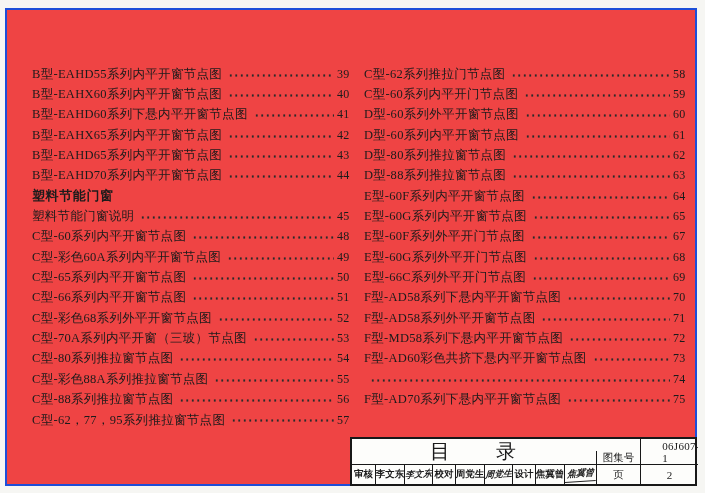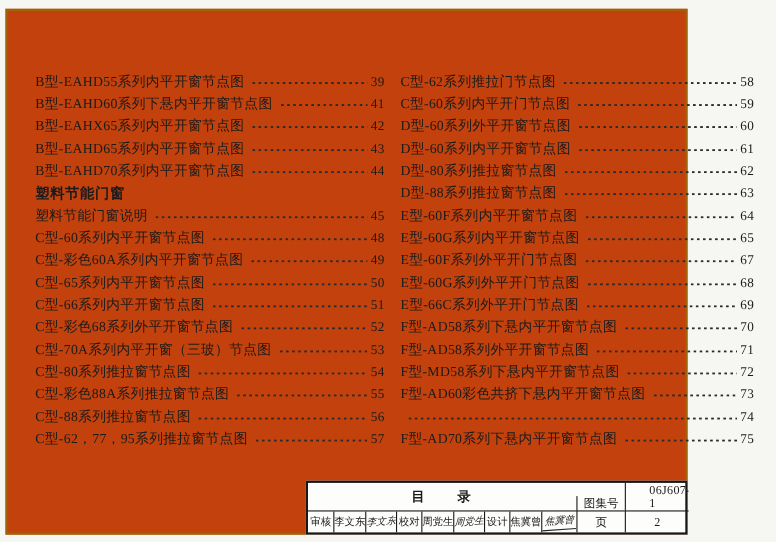--- a/index.html
+++ b/index.html
@@ -4,22 +4,22 @@
 <style>
   html,body{margin:0;padding:0;}
   body{
     width:705px;height:493px;position:relative;
     background:#f6f6f3;
     font-family:"Liberation Serif","DejaVu Serif",serif;
     color:#1b1b1b;
     -webkit-font-smoothing:antialiased;
   }
   .sheet{
-    position:absolute;left:5px;top:8px;width:620px;height:478px;
-    box-sizing:border-box;border:2px solid #a16207;background:#c2410c;
+    position:absolute;left:5px;top:8px;width:692px;height:478px;
+    box-sizing:border-box;border:2px solid #1d4ed8;background:#ef4444;
   }
   
   .toc-col{position:absolute;top:54px;}
   .toc-col.left{left:25px;width:322px;}
   .toc-col.right{left:357px;width:326px;}
   .toc-row{
     display:flex;align-items:center;height:20.35px;
     font-size:12.5px;letter-spacing:.3px;white-space:nowrap;
   }
   .toc-title{flex:0 0 auto;}
@@ -37,30 +37,30 @@
     position:absolute;right:-2px;bottom:-2px;width:347px;height:49px;
     box-sizing:border-box;border:2px solid #181818;background:#fdfdfb;
     display:grid;grid-template-columns:1fr 44px 58px;grid-template-rows:25px 20px;
   }
   .tb-cell{
     box-sizing:border-box;display:flex;align-items:center;justify-content:center;
     overflow:hidden;
   }
   .tb-doc-title{
     grid-column:1;grid-row:1;
-    font-size:12px;font-weight:700;letter-spacing:2px;
+    font-size:20px;font-weight:400;letter-spacing:2px;
   }
   .tb-atlas-label{grid-column:2;grid-row:1;border-left:1px solid #181818;font-size:10.5px;margin-top:12px;}
   .tb-atlas-no{grid-column:3;grid-row:1;border-left:1px solid #181818;font-size:11px;letter-spacing:.3px;padding-left:23px;}
   .tb-names{grid-column:1;grid-row:2;border-top:1px solid #181818;display:flex;align-items:stretch;}
   .tb-page-label{grid-column:2;grid-row:2;border-top:1px solid #181818;border-left:1px solid #181818;font-size:10.5px;}
   .tb-page-no{grid-column:3;grid-row:2;border-top:1px solid #181818;border-left:1px solid #181818;font-size:11px;}
   .nm{
     box-sizing:border-box;display:flex;align-items:center;justify-content:center;
-    font-size:9.5px;border-left:1px solid #181818;white-space:nowrap;overflow:hidden;
+    font-size:9.5px;border-left:1px solid #181818;white-space:nowrap;overflow:hidden;font-weight:bold;
   }
   .nm:first-child{border-left:none;}
   .nm.lab{flex:0 0 23px;}
   .nm.prt{flex:0 0 29px;}
   .nm.sig{flex:0 0 28px;font-style:italic;font-size:9px;color:#242424;}
   .nm.sig span{display:inline-block;transform:rotate(-4deg) skewX(-6deg);}
   .nm.sig.last{flex:1 1 auto;}
   .nm.sig.underlined span{border-bottom:1px solid #242424;padding:0 2px 1px 2px;}
 </style>
 </head>
@@ -69,20 +69,25 @@
 <div class="sheet">
 
   <div class="toc-col left">
 
       <div class="toc-row">
         <span class="toc-title">B型-EAHD55系列内平开窗节点图</span>
         <span class="leader"></span>
         <span class="toc-page">39</span>
       </div>
 
+      <div class="toc-row">
+        <span class="toc-title">B型-EAHX60系列内平开窗节点图</span>
+        <span class="leader"></span>
+        <span class="toc-page">40</span>
+      </div>
 
       <div class="toc-row">
         <span class="toc-title">B型-EAHD60系列下悬内平开窗节点图</span>
         <span class="leader"></span>
         <span class="toc-page">41</span>
       </div>
 
       <div class="toc-row">
         <span class="toc-title">B型-EAHX65系列内平开窗节点图</span>
         <span class="leader"></span>

